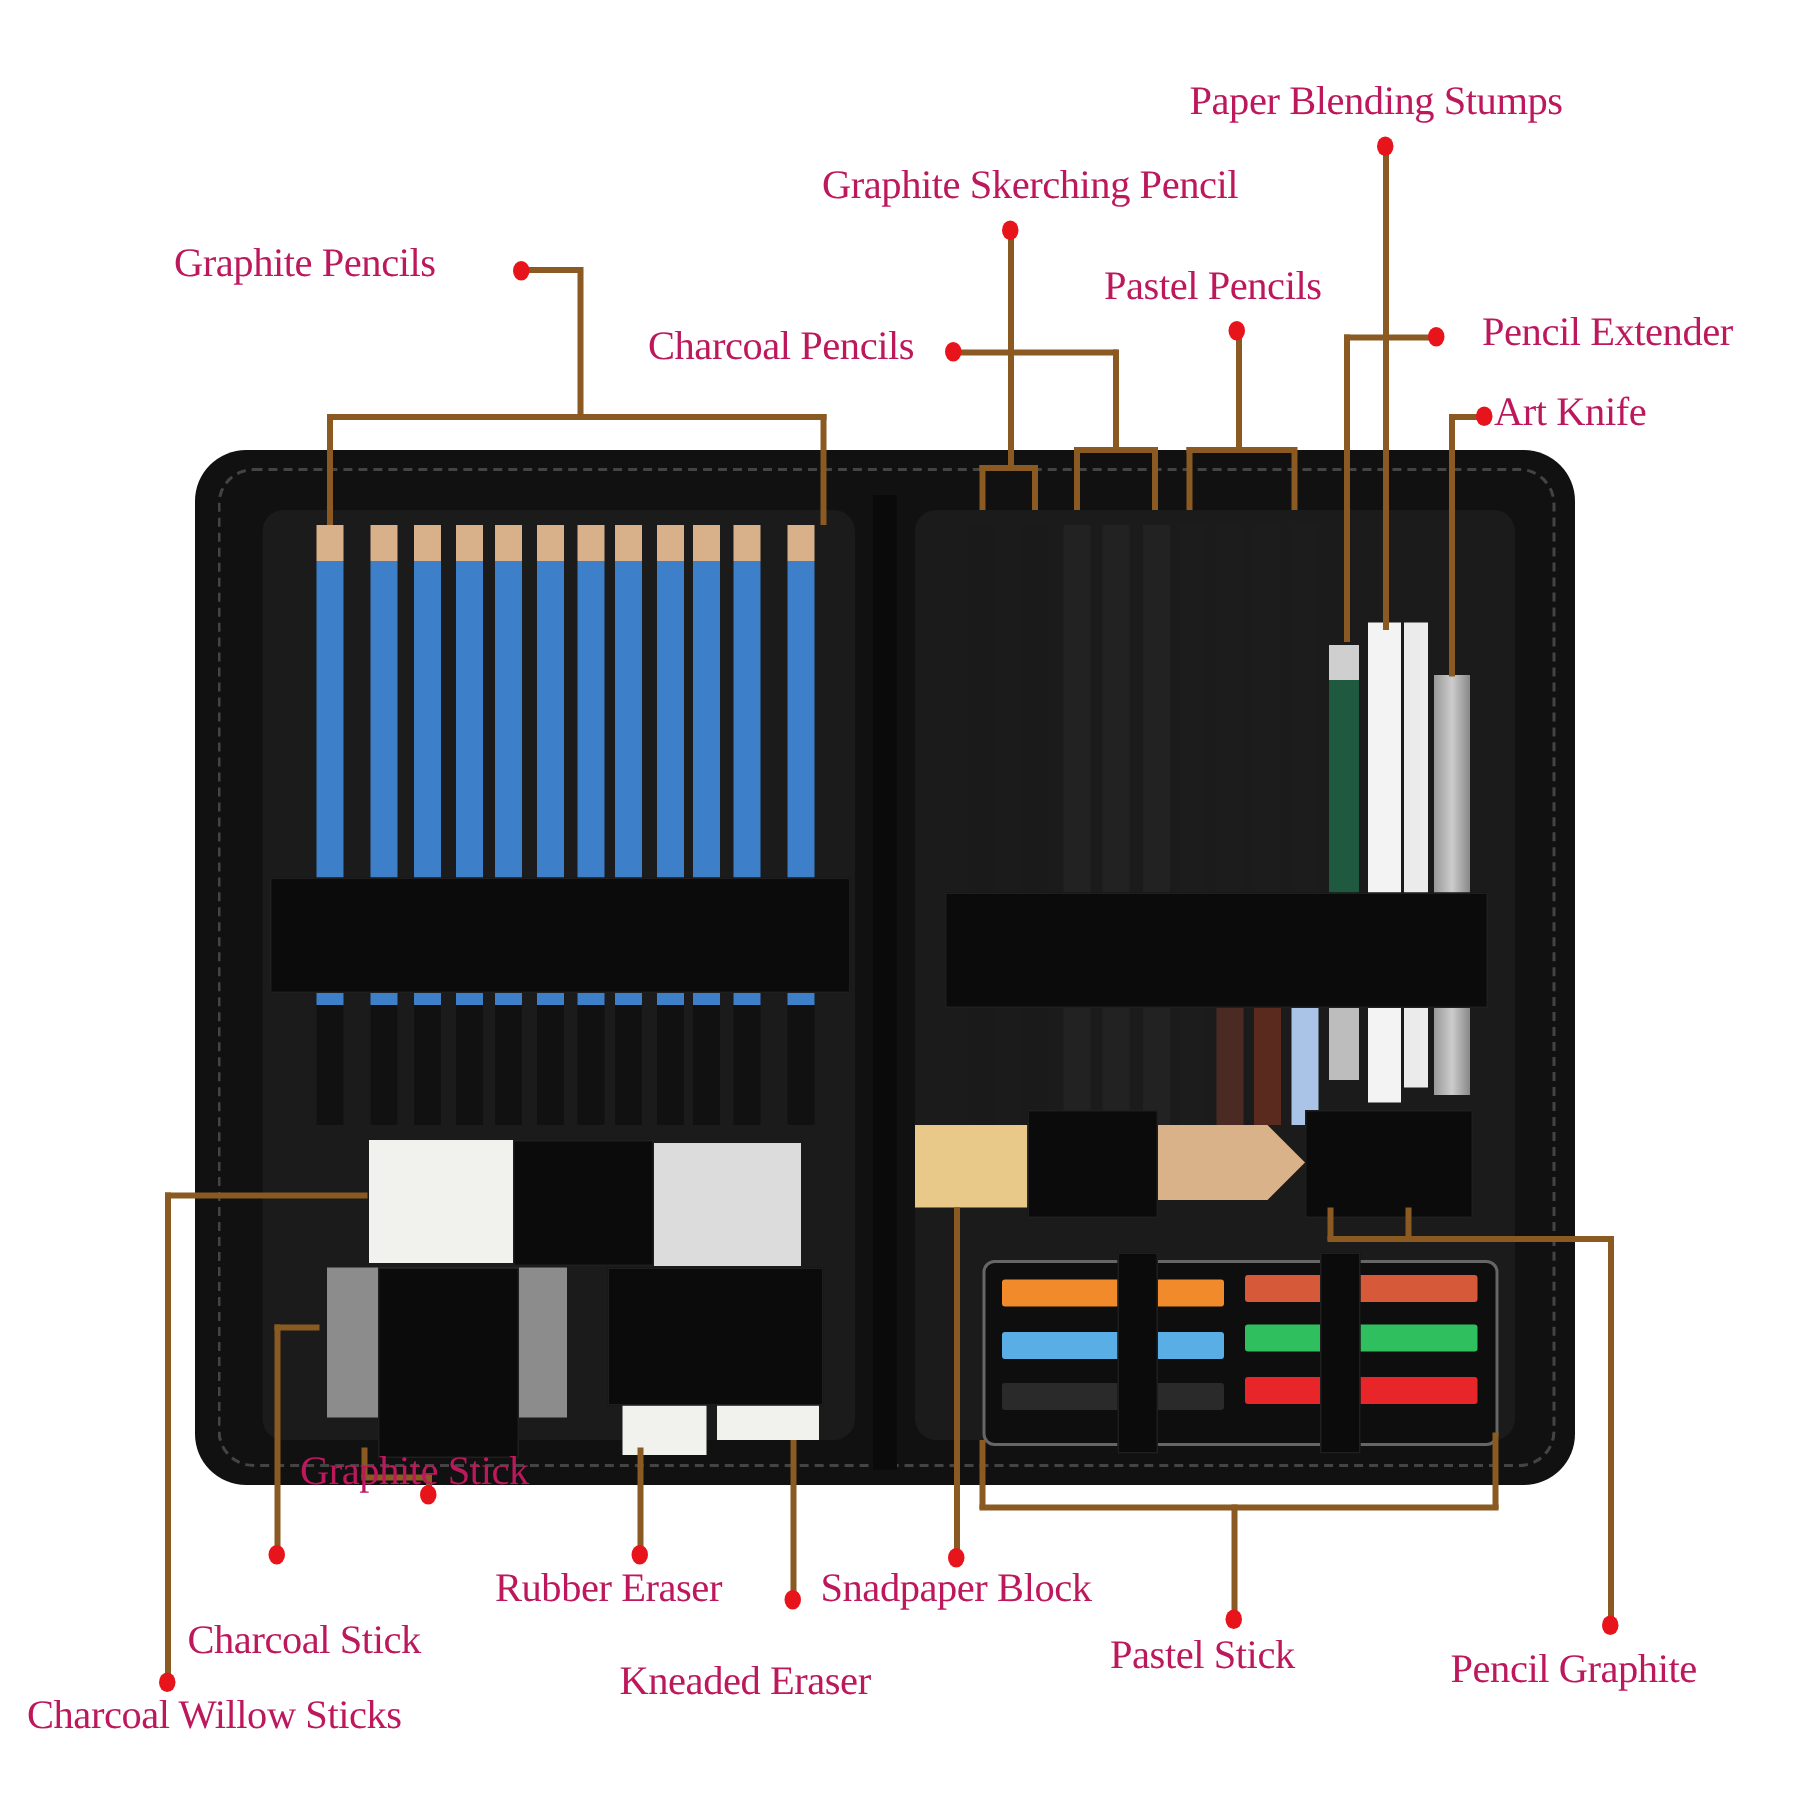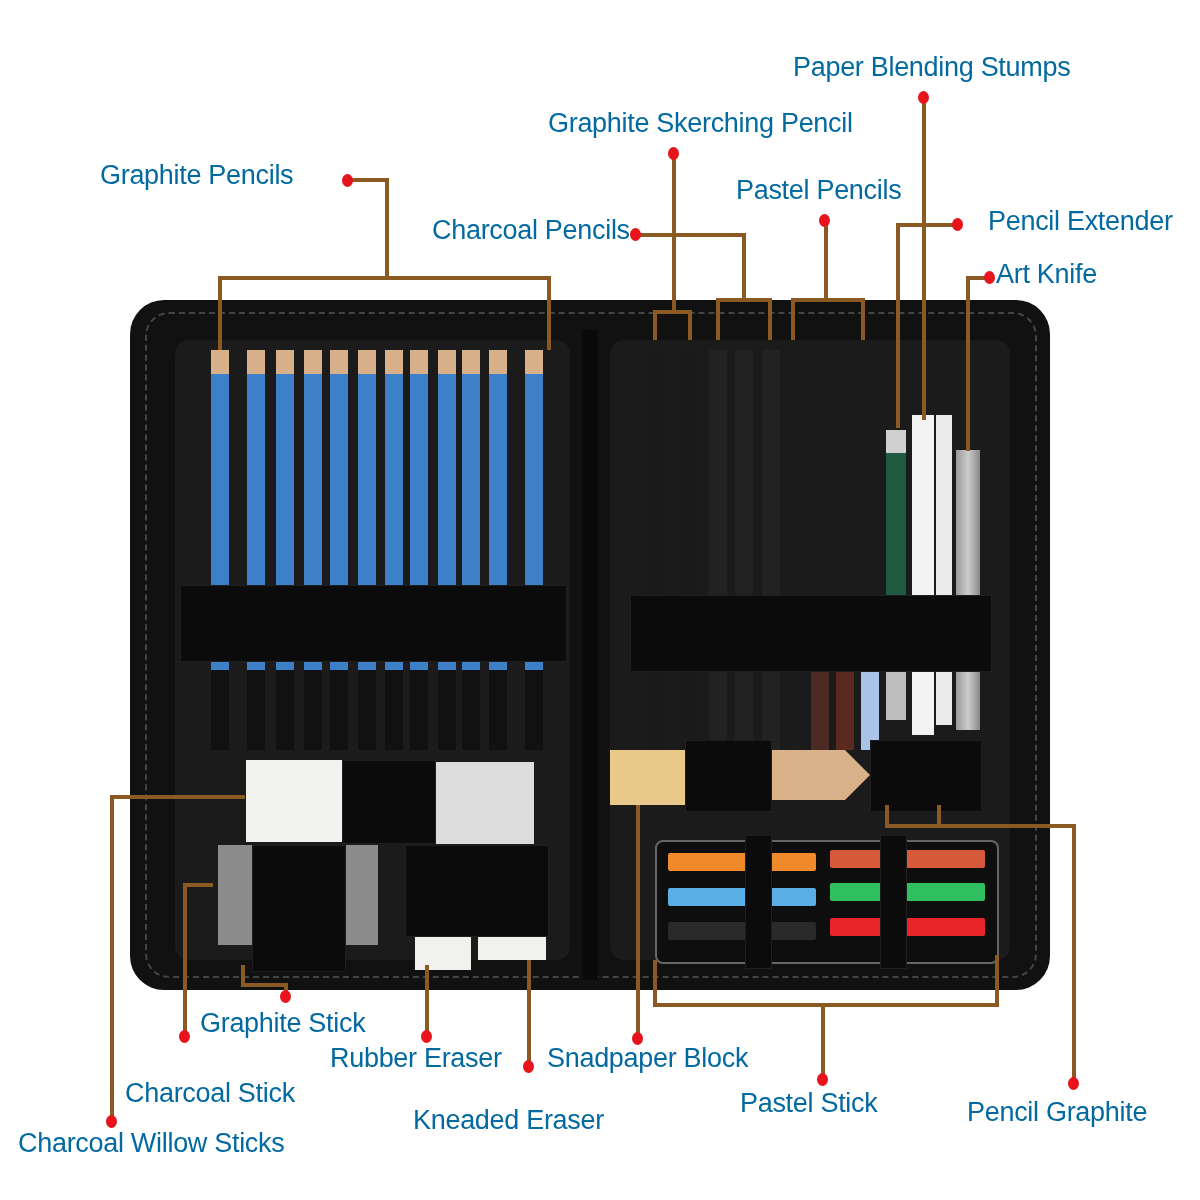--- a/index.html
+++ b/index.html
@@ -1,17 +1,17 @@
 <!DOCTYPE html>
 <html><head>
 <meta charset="utf-8">
 <style>
   html,body{margin:0;padding:0;background:#fff;}
   body{width:1200px;height:1200px;position:relative;overflow:hidden;font-family:"Liberation Sans",sans-serif;}
-  .label{position:absolute;color:#0369a1;font-size:27px;white-space:nowrap;letter-spacing:-0.3px;}
+  .label{position:absolute;color:#be185d;font-size:27px;white-space:nowrap;letter-spacing:-0.3px;font-family:Liberation Serif, serif;}
   .dot{position:absolute;width:11px;height:13px;border-radius:50%;background:#e8141c;}
   .ln{position:absolute;background:#8a5a22;}
   .case{position:absolute;background:#111;border-radius:34px;}
   .zip{position:absolute;border:2px dashed #444;border-radius:24px;}
   .panel{position:absolute;background:#1b1b1b;}
   .pencil{position:absolute;width:18px;}
   .strap{position:absolute;background:#0b0b0b;border:1px solid #1f1f1f;}
   .box{position:absolute;background:#f1f1ee;}
   .pastel{position:absolute;height:18px;border-radius:2px;}
 </style>
@@ -148,27 +148,27 @@
   <div class="dot" style="left:280px;top:990px;"></div>
   <div class="dot" style="left:421px;top:1030px;"></div>
   <div class="dot" style="left:632px;top:1032px;"></div>
   <div class="dot" style="left:179px;top:1030px;"></div>
   <div class="dot" style="left:523px;top:1060px;"></div>
   <div class="dot" style="left:817px;top:1073px;"></div>
   <div class="dot" style="left:1068px;top:1077px;"></div>
   <div class="dot" style="left:106px;top:1115px;"></div>
 </div>
 
-<div class="label" style="left:100px;top:160px;text-align:center;">Graphite Pencils</div>
+<div class="label" style="left:116px;top:160px;text-align:center;">Graphite Pencils</div>
 <div class="label" style="left:402px;top:215px;margin-left:30px;">Charcoal Pencils</div>
 <div class="label" style="left:548px;top:108px;">Graphite Skerching Pencil</div>
 <div class="label" style="left:736px;top:175px;">Pastel Pencils</div>
 <div class="label" style="left:793px;top:52px;">Paper Blending Stumps</div>
 <div class="label" style="left:988px;top:206px;">Pencil Extender</div>
 <div class="label" style="left:996px;top:259px;text-align:center;">Art Knife</div>
-<div class="label" style="left:200px;top:1008px;">Graphite Stick</div>
+<div class="label" style="left:200px;top:965px;">Graphite Stick</div>
 <div class="label" style="left:330px;top:1043px;">Rubber Eraser</div>
 <div class="label" style="left:547px;top:1043px;">Snadpaper Block</div>
 <div class="label" style="left:125px;top:1078px;">Charcoal Stick</div>
 <div class="label" style="left:413px;top:1105px;">Kneaded Eraser</div>
 <div class="label" style="left:740px;top:1088px;">Pastel Stick</div>
 <div class="label" style="left:967px;top:1097px;">Pencil Graphite</div>
 <div class="label" style="left:18px;top:1128px;">Charcoal Willow Sticks</div>
 
 </body></html>

